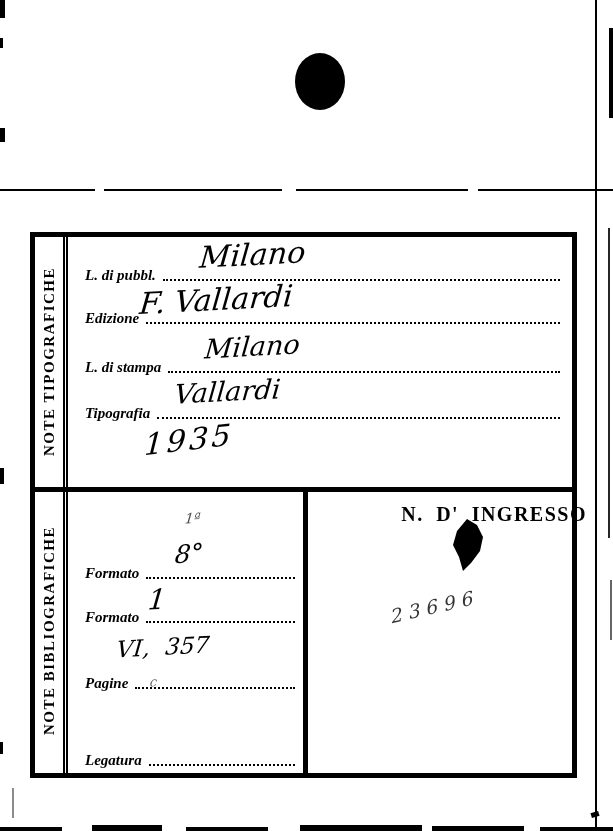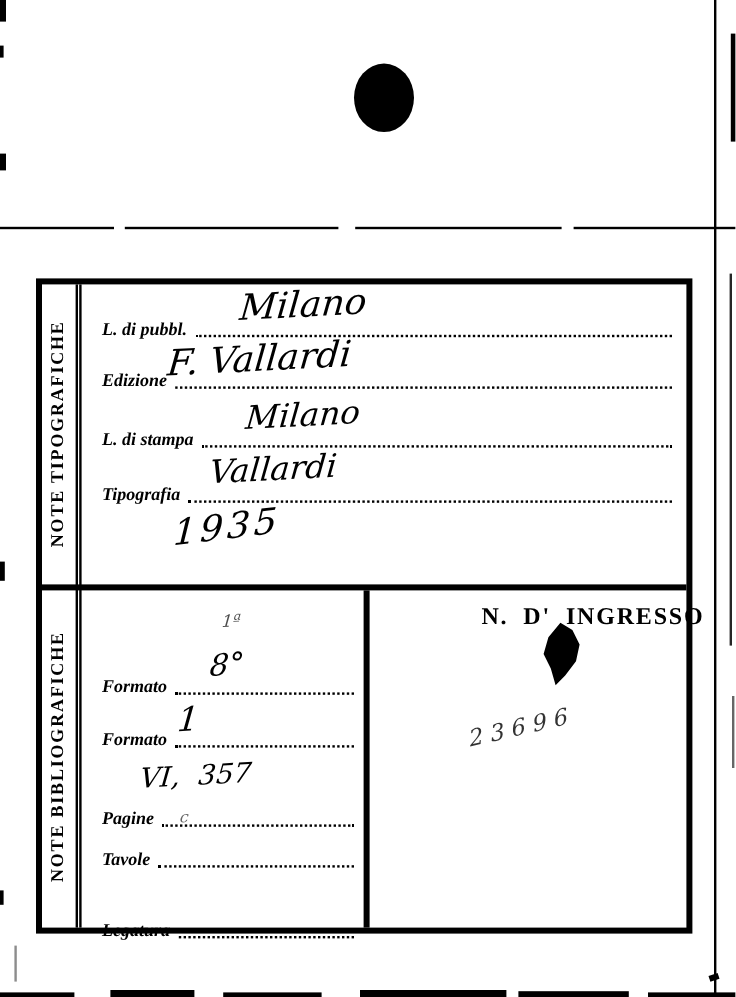--- a/index.html
+++ b/index.html
@@ -142,25 +142,21 @@
       <span class="dots"></span>
     </div>
     <div class="row" style="left:50px;top:360px;width:210px;height:28px;">
       <span class="lbl">Formato</span>
       <span class="dots"></span>
     </div>
     <div class="row" style="left:50px;top:426px;width:210px;height:28px;">
       <span class="lbl">Pagine</span>
       <span class="dots"></span>
     </div>
-    <div class="row" style="left:50px;top:460px;width:210px;height:28px;">
-      <span class="lbl">Tavole</span>
-      <span class="dots"></span>
-    </div>
-    <div class="row" style="left:50px;top:519px;width:210px;height:28px;">
+    <div class="row" style="left:50px;top:503px;width:210px;height:28px;">
       <span class="lbl">Legatura</span>
       <span class="dots"></span>
     </div>
 
     <span class="hw" style="left:150px;top:274px;font-size:14px;opacity:.7;">1ª</span>
     <span class="hw" style="left:140px;top:304px;font-size:25px;transform:skewX(-10deg) rotate(-6deg);">8°</span>
     <span class="hw" style="left:113px;top:349px;font-size:28px;">1</span>
     <span class="hw" style="left:82px;top:399px;font-size:23px;word-spacing:8px;">VI, 357</span>
     <span class="hw" style="left:115px;top:438px;font-size:13px;opacity:.6;letter-spacing:10px;">c</span>
 

